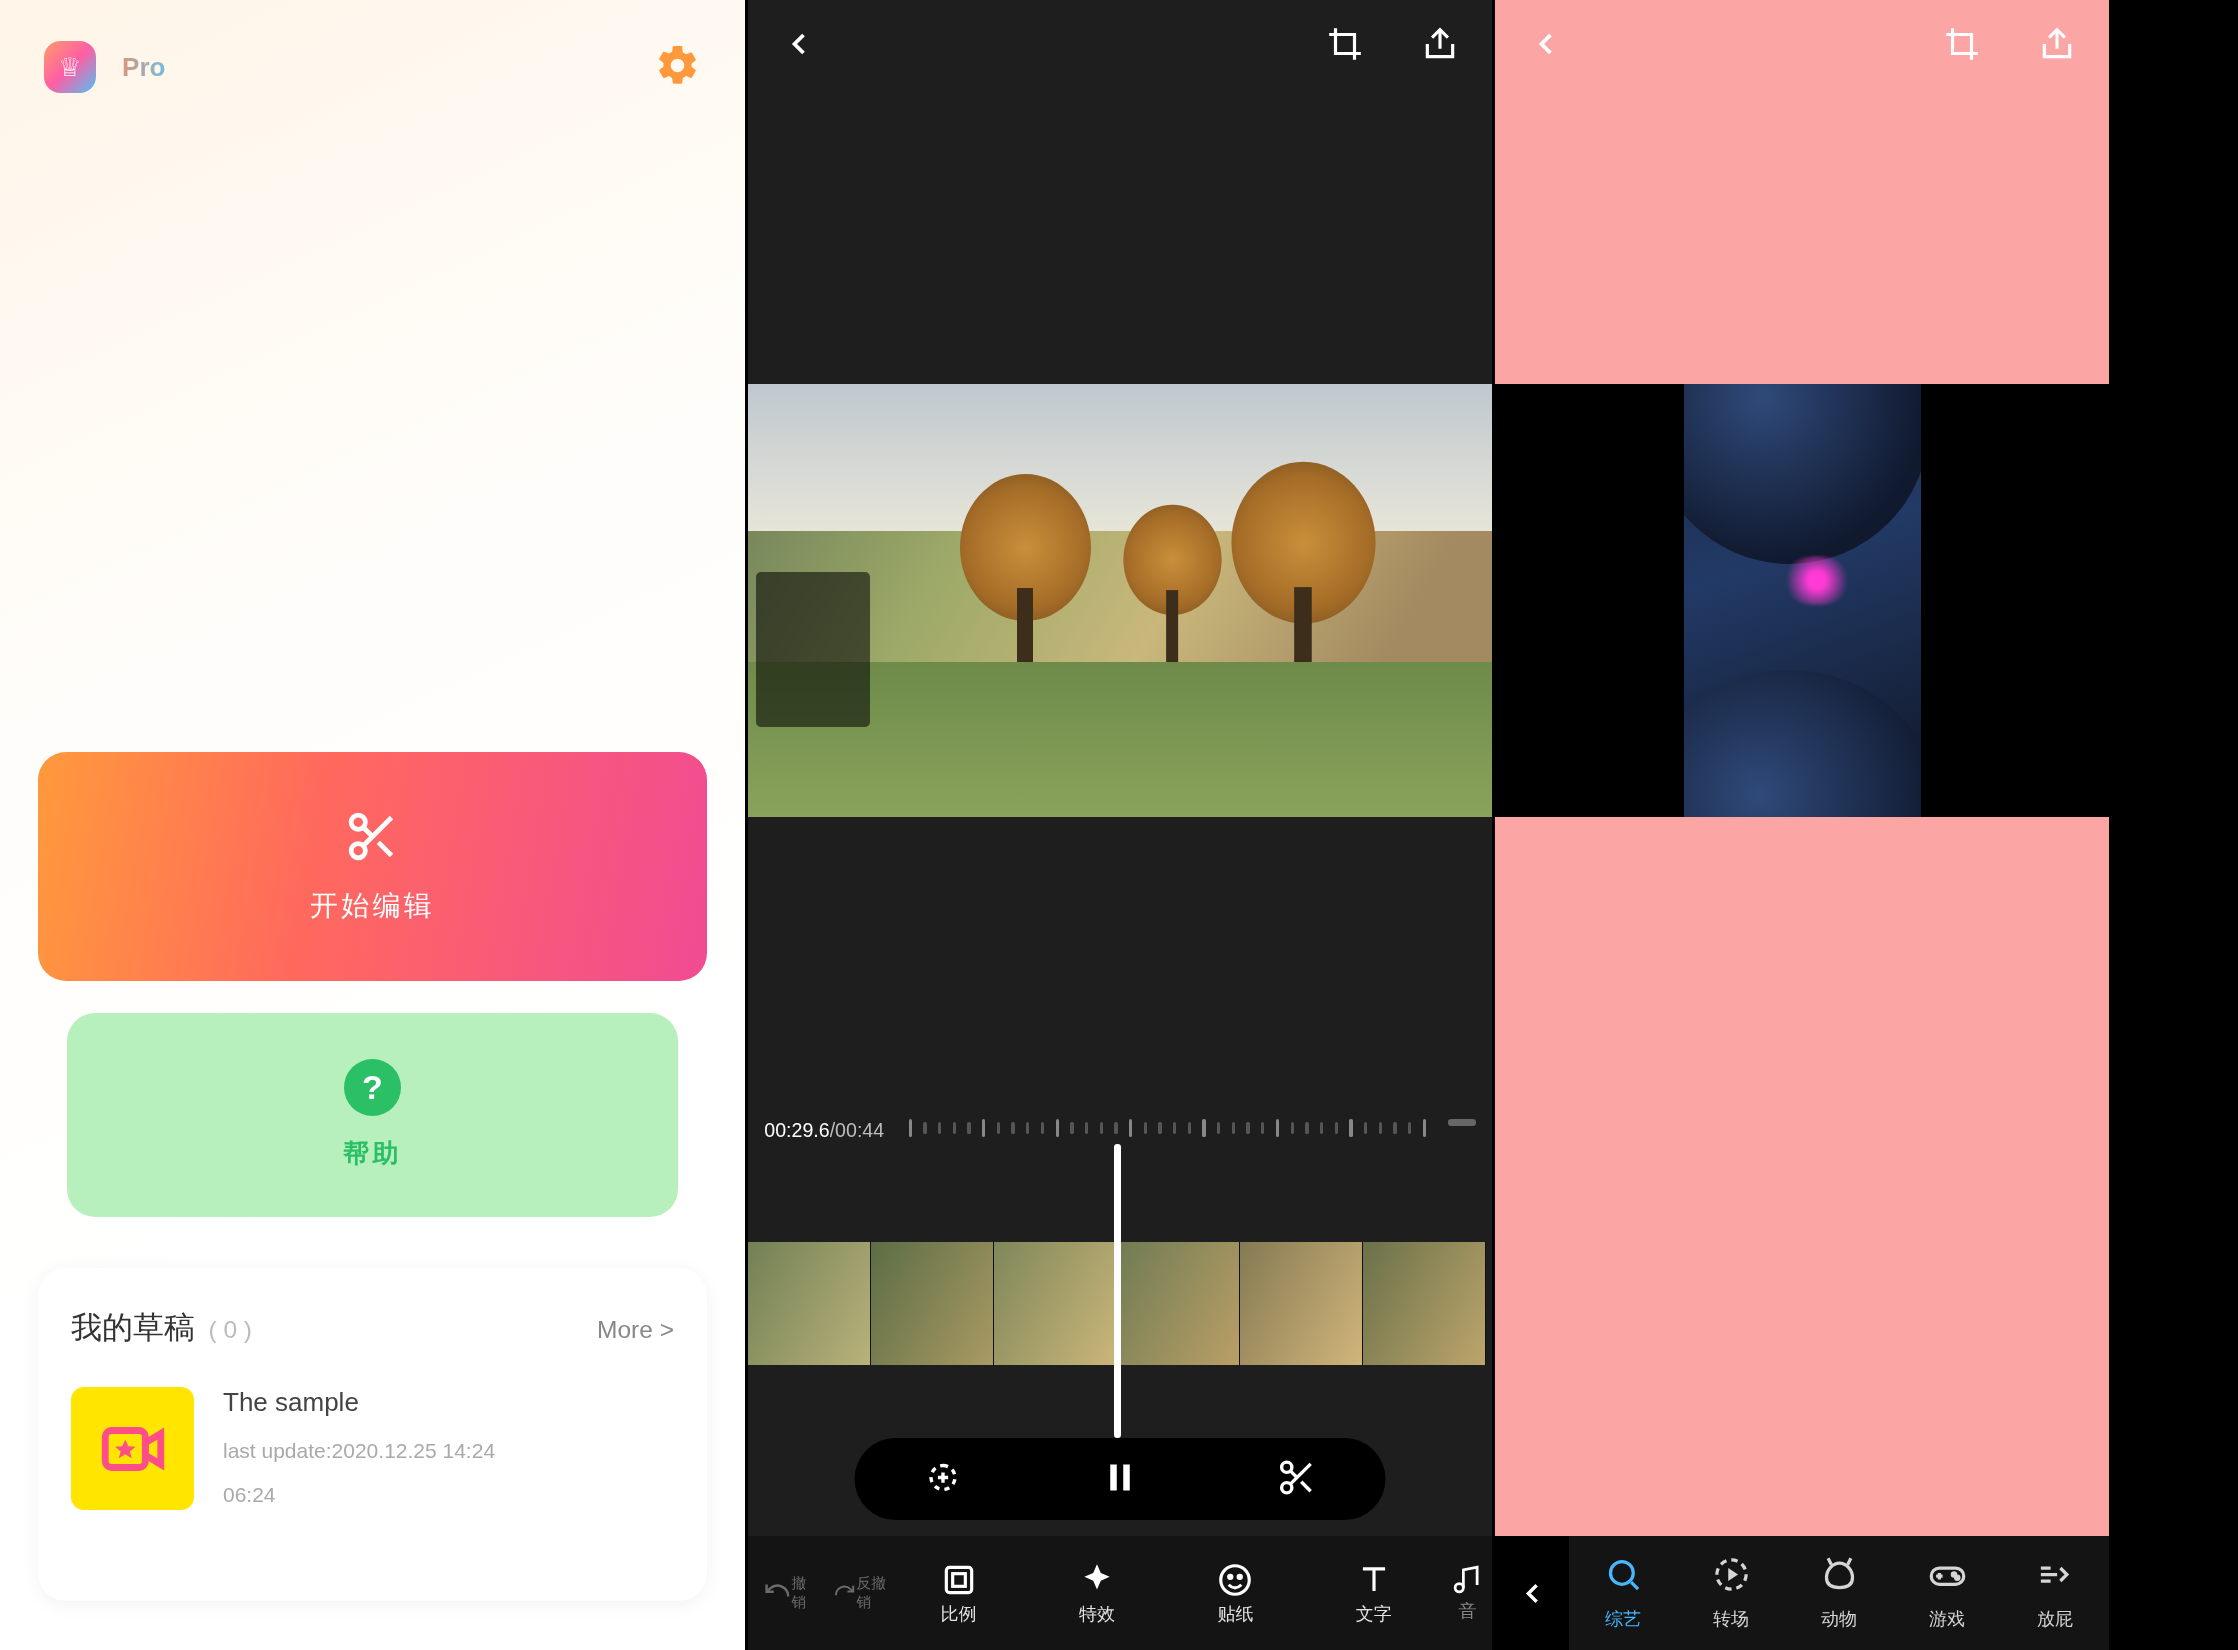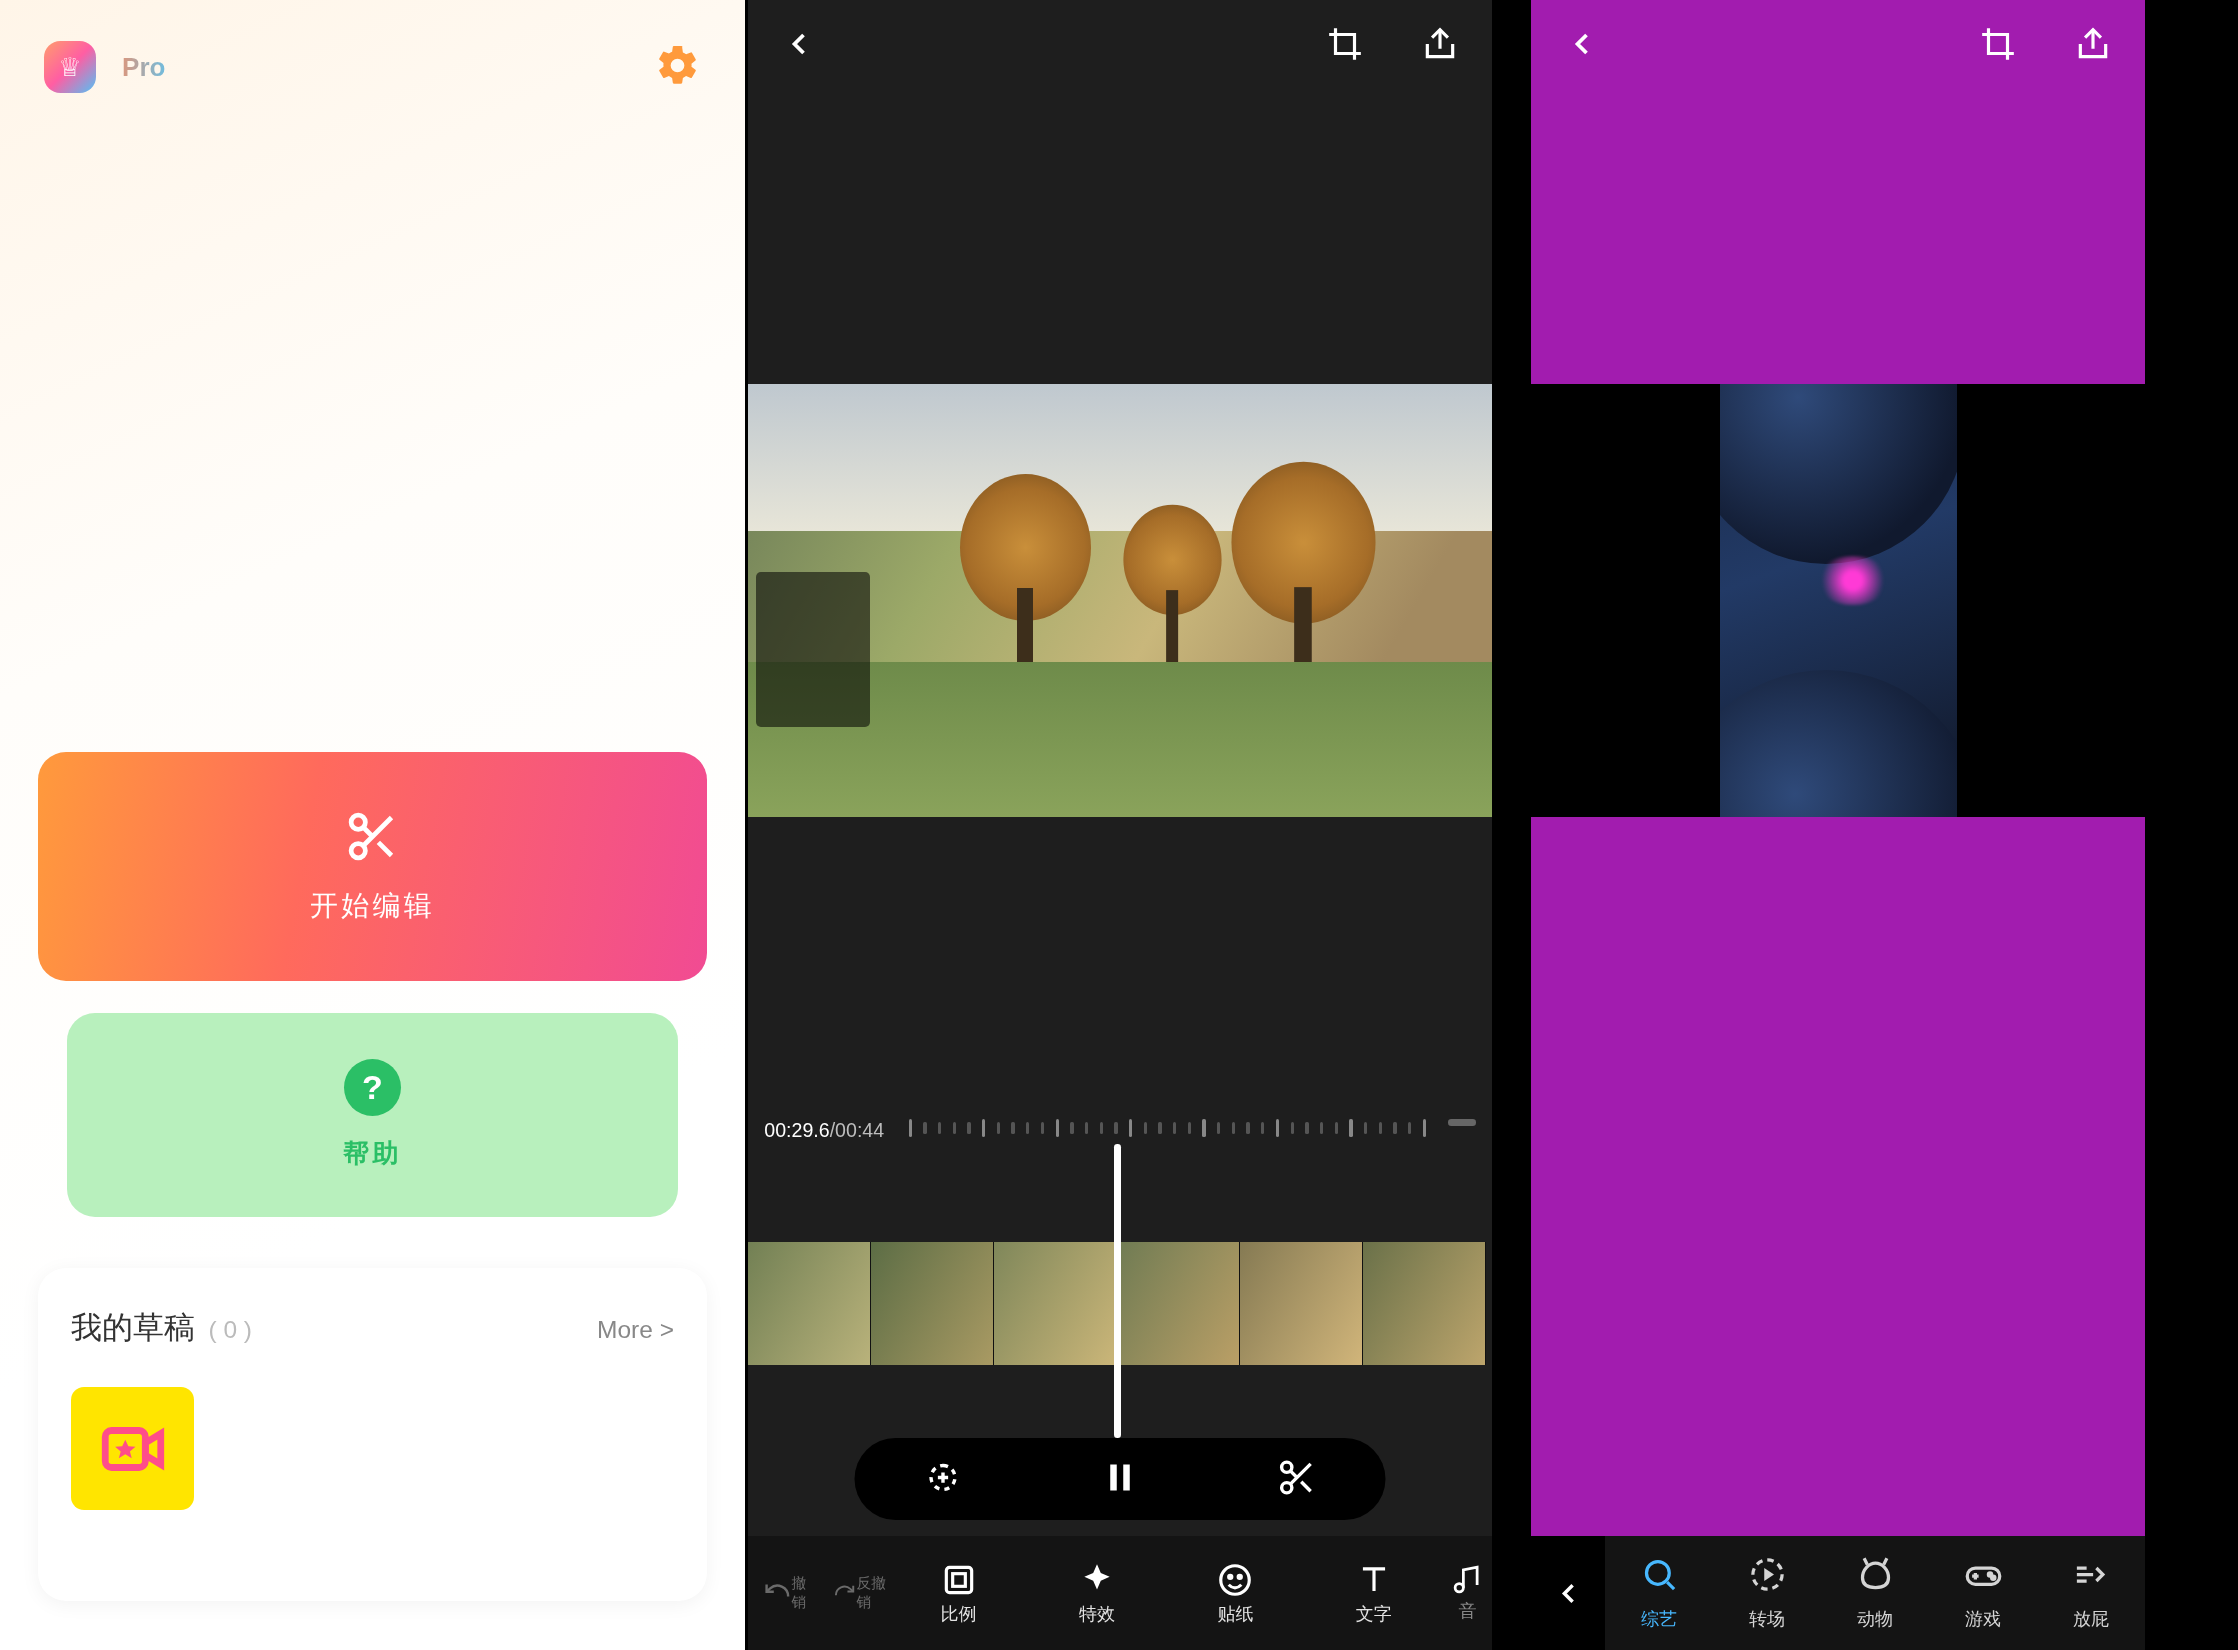--- a/index.html
+++ b/index.html
@@ -61,21 +61,21 @@
 
 .trans-bar { position:absolute; top:1438px; left:50%; transform:translateX(-50%); width:531px; height:82px; border-radius:49px; background:#000; display:flex; align-items:center; justify-content:space-around; color:#fff; }
 
 .tool-row { position:absolute; left:0; right:0; bottom:0; height:114px; background:#141414; display:flex; align-items:center; color:#e3e3e3; }
 .hist { width:56px; display:flex; flex-direction:row; align-items:center; color:#6b6b6b; font-size:14.7px; margin-left:14.7px; }
 .hist svg { margin-bottom:4.9px; }
 .tool { flex:1; display:flex; flex-direction:column; align-items:center; font-size:18px; gap:3px; }
 .tool.cut { flex:0 0 49px; color:#888; }
 
 
-.panel3 { width:617px; height:1650px; background:#a21caf; position:relative; border-left:3.3px solid #000;margin-left:36px; }
+.panel3 { width:617px; height:1650px; background:#fca5a5; position:relative; border-left:3.3px solid #000; }
 .preview3 { position:absolute; top:384px; left:0; right:0; height:433px; background:#000; display:flex; align-items:center; justify-content:center; }
 .device { width:237px; height:433px; background:linear-gradient(160deg,#1a2a4a 0%,#223a66 40%,#0f1524 100%); position:relative; overflow:hidden; }
 .device::before, .device::after { content:""; position:absolute; border-radius:50%; background:radial-gradient(circle at 40% 40%, #2f4a7a,#10192e 70%); }
 .device::before { width:278px; height:278px; top:-98px; left:-33px; }
 .device::after  { width:310px; height:310px; bottom:-163px; left:-49px; }
 .glow { position:absolute; left:50%; top:172px; width:74px; height:49px; transform:translateX(-30%); background:radial-gradient(circle,#ff3ad6 0%,#ff3ad6 20%,rgba(255,58,214,0) 70%); border-radius:50%; filter:blur(1.6px); }
 .gridwrap { position:absolute; top:1144px; left:24.5px; right:24.5px; bottom:114px; overflow:hidden; }
 
 .cat-row { position:absolute; left:0; right:0; bottom:0; height:114px; background:#141414; display:flex; align-items:center; color:#d5d5d5; }
 .cat-back { width:74px; height:114px; display:flex; align-items:center; justify-content:center; background:#000; color:#fff; }
@@ -124,20 +124,25 @@
       </div>
       <span class="more">More  &gt;</span>
     </div>
     <div class="draft-item">
       <div class="thumb">
         <svg width="74" height="74" viewBox="0 0 24 24" fill="none" stroke="#ff4d8a" stroke-width="2.2">
             <rect x="3" y="6" width="13" height="12" rx="2"></rect>
             <path d="m16 10 5-3v10l-5-3z"></path>
             <path fill="#ff4d8a" stroke="none" d="m9.5 9 1 2.1 2.3.2-1.8 1.5.6 2.2-2.1-1.3-2.1 1.3.6-2.2L6.2 11.3l2.3-.2z"></path>
           </svg>
+      </div>
+      <div class="draft-meta">
+        <span class="name">The sample</span>
+        <span class="update">last update:2020.12.25 14:24</span>
+        <span class="dur">06:24</span>
       </div>
     </div>
   </div>
 </div>
 
 <div class="panel2">
   <div class="topbar">
     <span><svg width="36" height="36" viewBox="0 0 24 24" fill="none" stroke="#fff" stroke-width="2.5">
           <path d="m15 18-6-6 6-6"></path>
         </svg></span>

